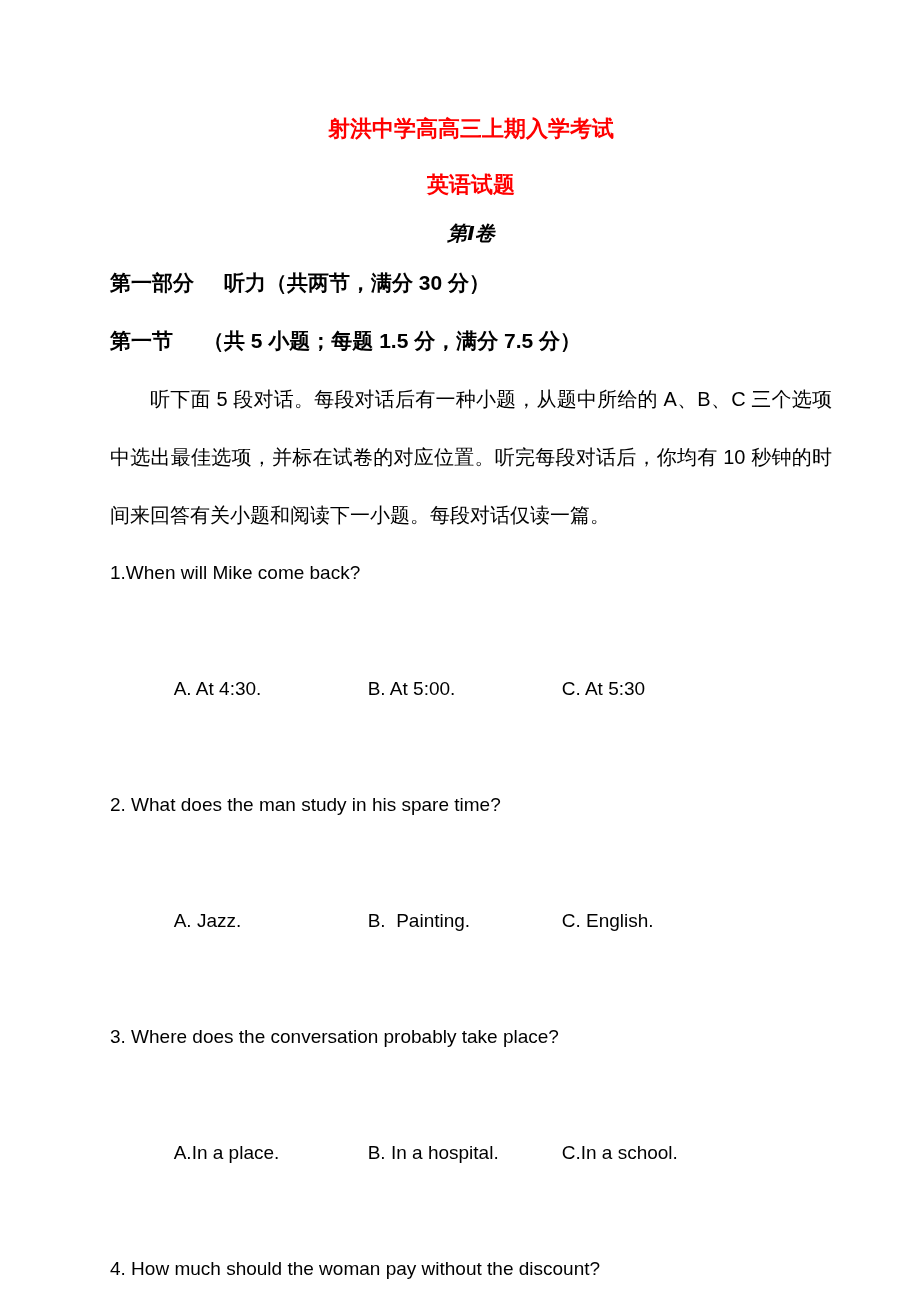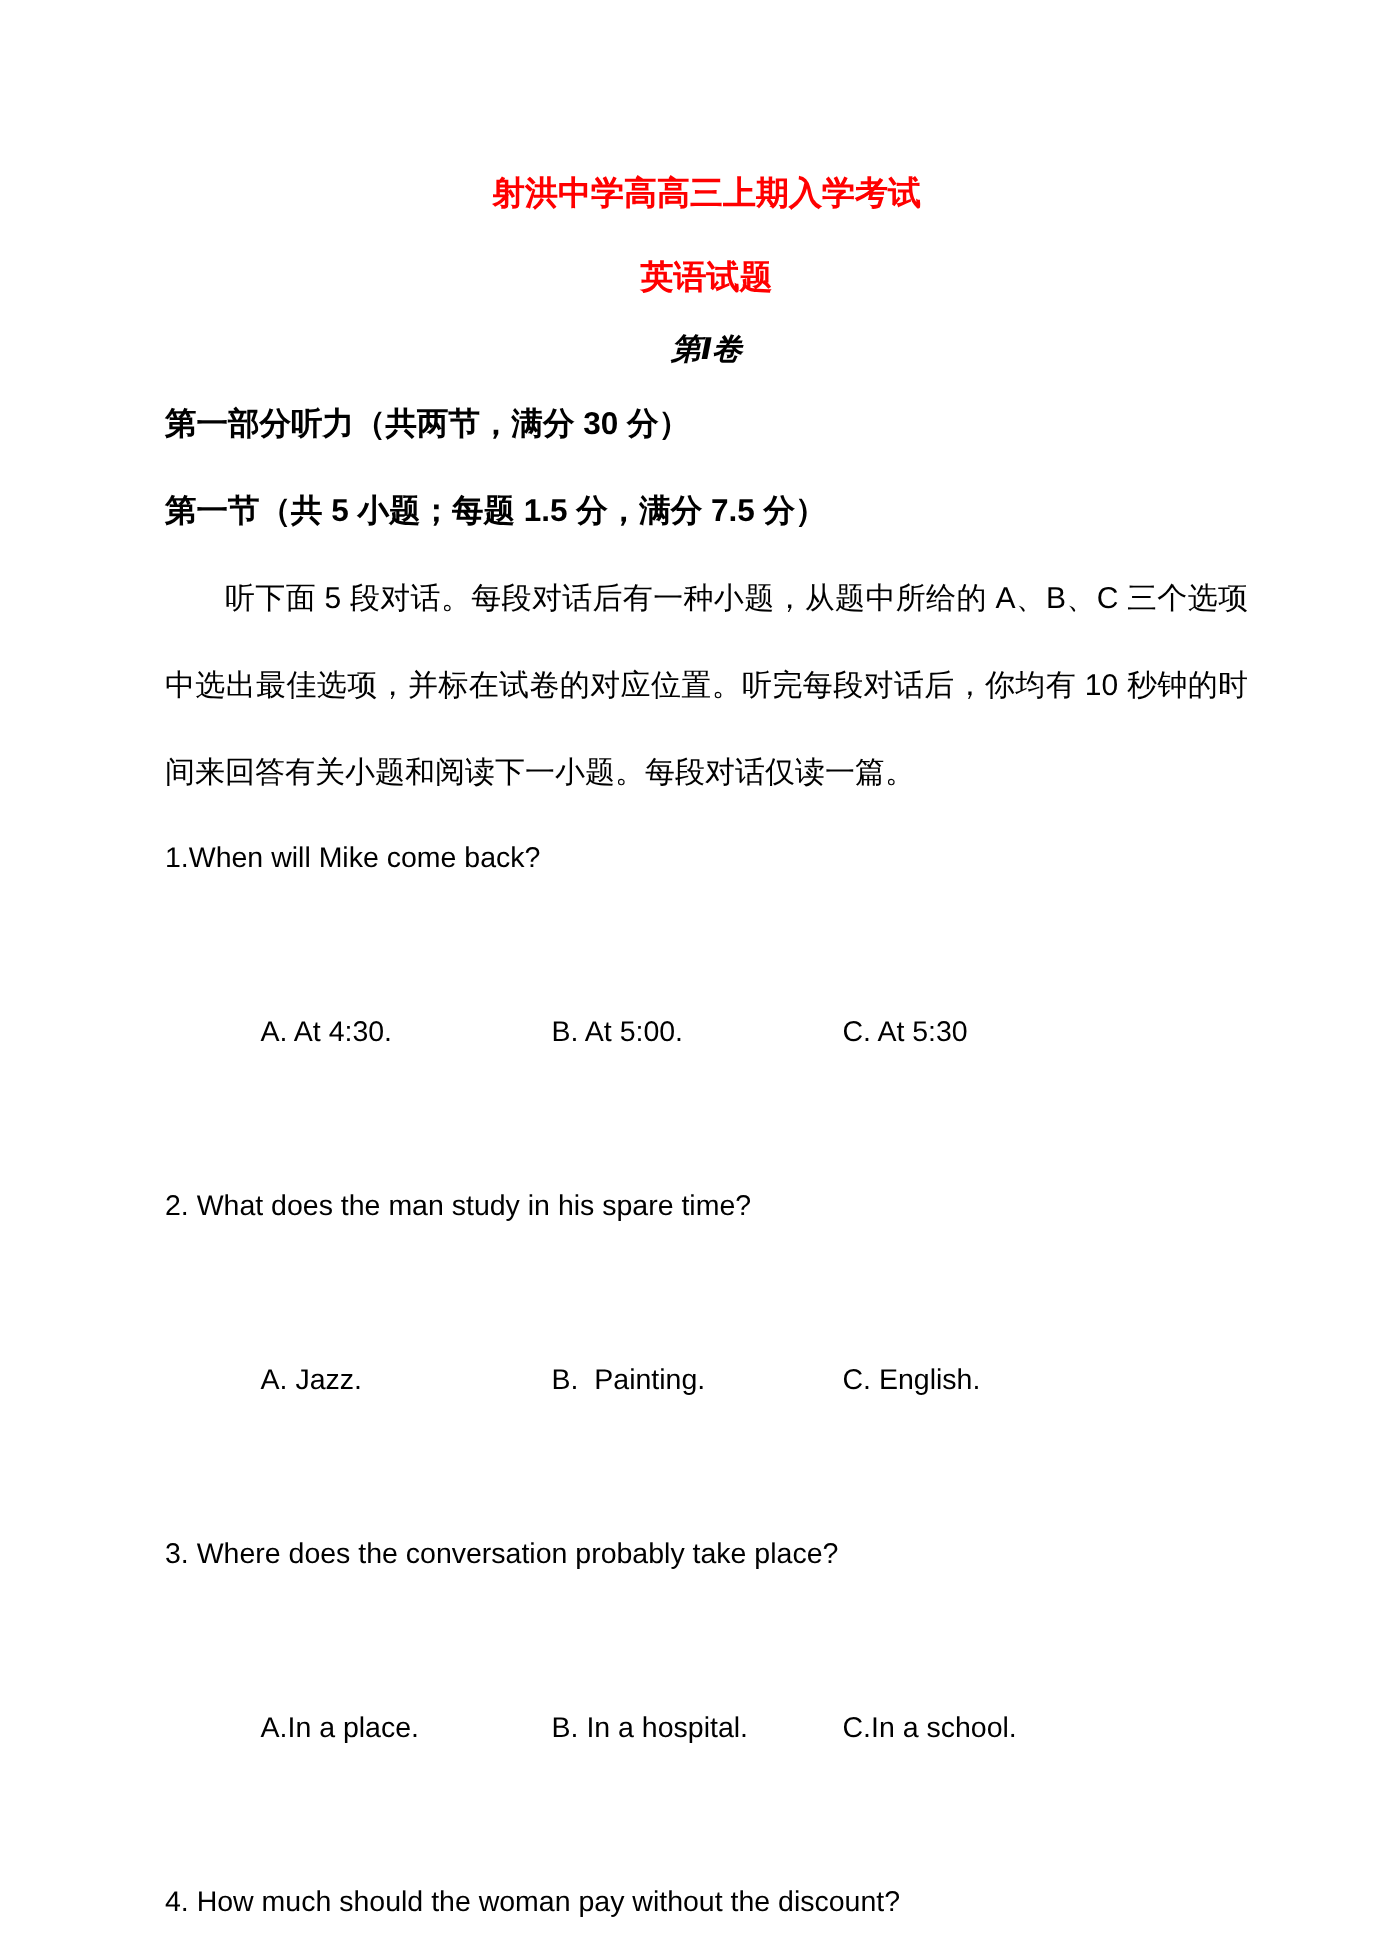--- a/index.html
+++ b/index.html
@@ -18,21 +18,21 @@
   }
   .center { text-align: center; }
   .red { color: #ff0000; }
   .bold { font-weight: bold; }
 
   .title    { font-size: 22px; line-height: 58px; }
   .subtitle { font-size: 22px; line-height: 54px; }
   .volume   { font-size: 20px; line-height: 42px; font-style: italic; }
 
   .heading  { font-size: 21px; font-weight: bold; line-height: 58px; }
-  .heading .detail { }
+  .heading .detail { margin-left: 30px; }
 
   .instructions {
     font-size: 20px;
     line-height: 58px;
     text-align: justify;
     text-indent: 2em;
   }
 
   .question { font-size: 19px; }
   .qtext   { line-height: 58px; }

